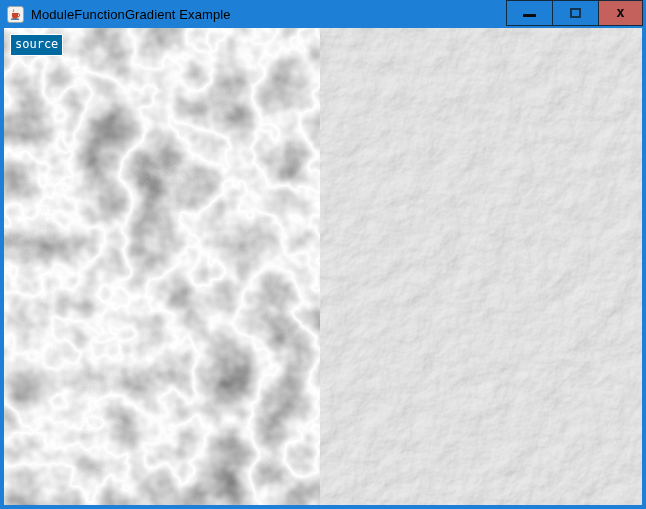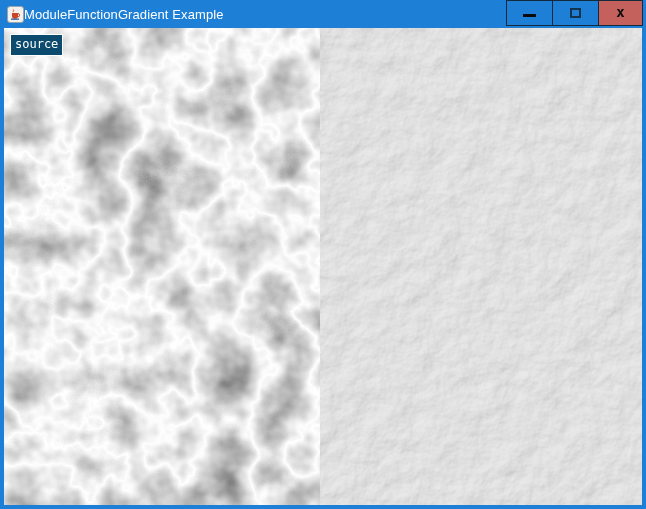--- a/index.html
+++ b/index.html
@@ -26,22 +26,23 @@
   .app-icon {
     width: 17px; height: 17px;
     margin-left: 7px;
     background: #f4f1ec;
     border: 1px solid #9aa4ad;
     border-radius: 3px;
     display: flex; align-items: center; justify-content: center;
     flex: 0 0 auto;
   }
   .title-text {
-    color: #ffffff;
+    color: #000000;
     font-size: 13px;
+    margin-left: 7px;
     white-space: nowrap;
     letter-spacing: 0.1px;
   }
 
   .controls {
     position: absolute;
     top: 0; right: 3px;
     display: flex;
     height: 26px;
   }
@@ -84,21 +85,21 @@
     overflow: hidden;
   }
   .pane { position: relative; height: 100%; overflow: hidden; }
   .pane.left  { width: 316px; }
   .pane.right { width: 322px; }
   .pane svg.texture { display: block; }
 
   .pane-label {
     position: absolute;
     top: 6px; left: 6px;
-    background: #0c4a6e;
+    background: #0369a1;
     border: 1px solid #ffffff;
     color: #ffffff;
     font-family: "DejaVu Sans Mono", "Liberation Mono", monospace;
     font-size: 12px;
     line-height: 15px;
     padding: 2px 4px 3px 4px;
     white-space: nowrap;
   }
 </style>
 </head>

